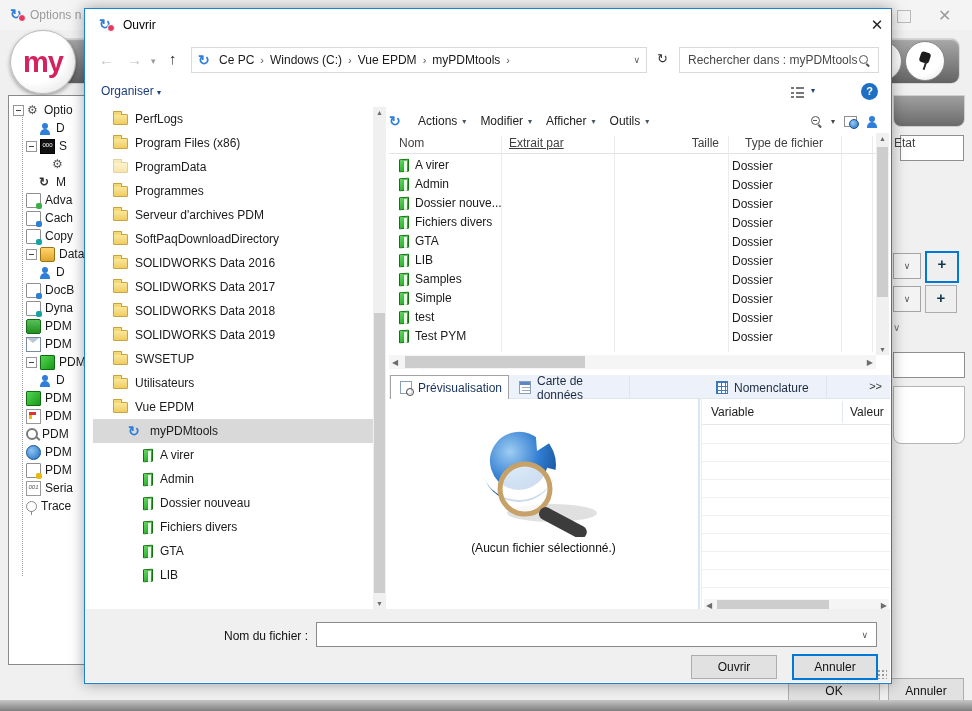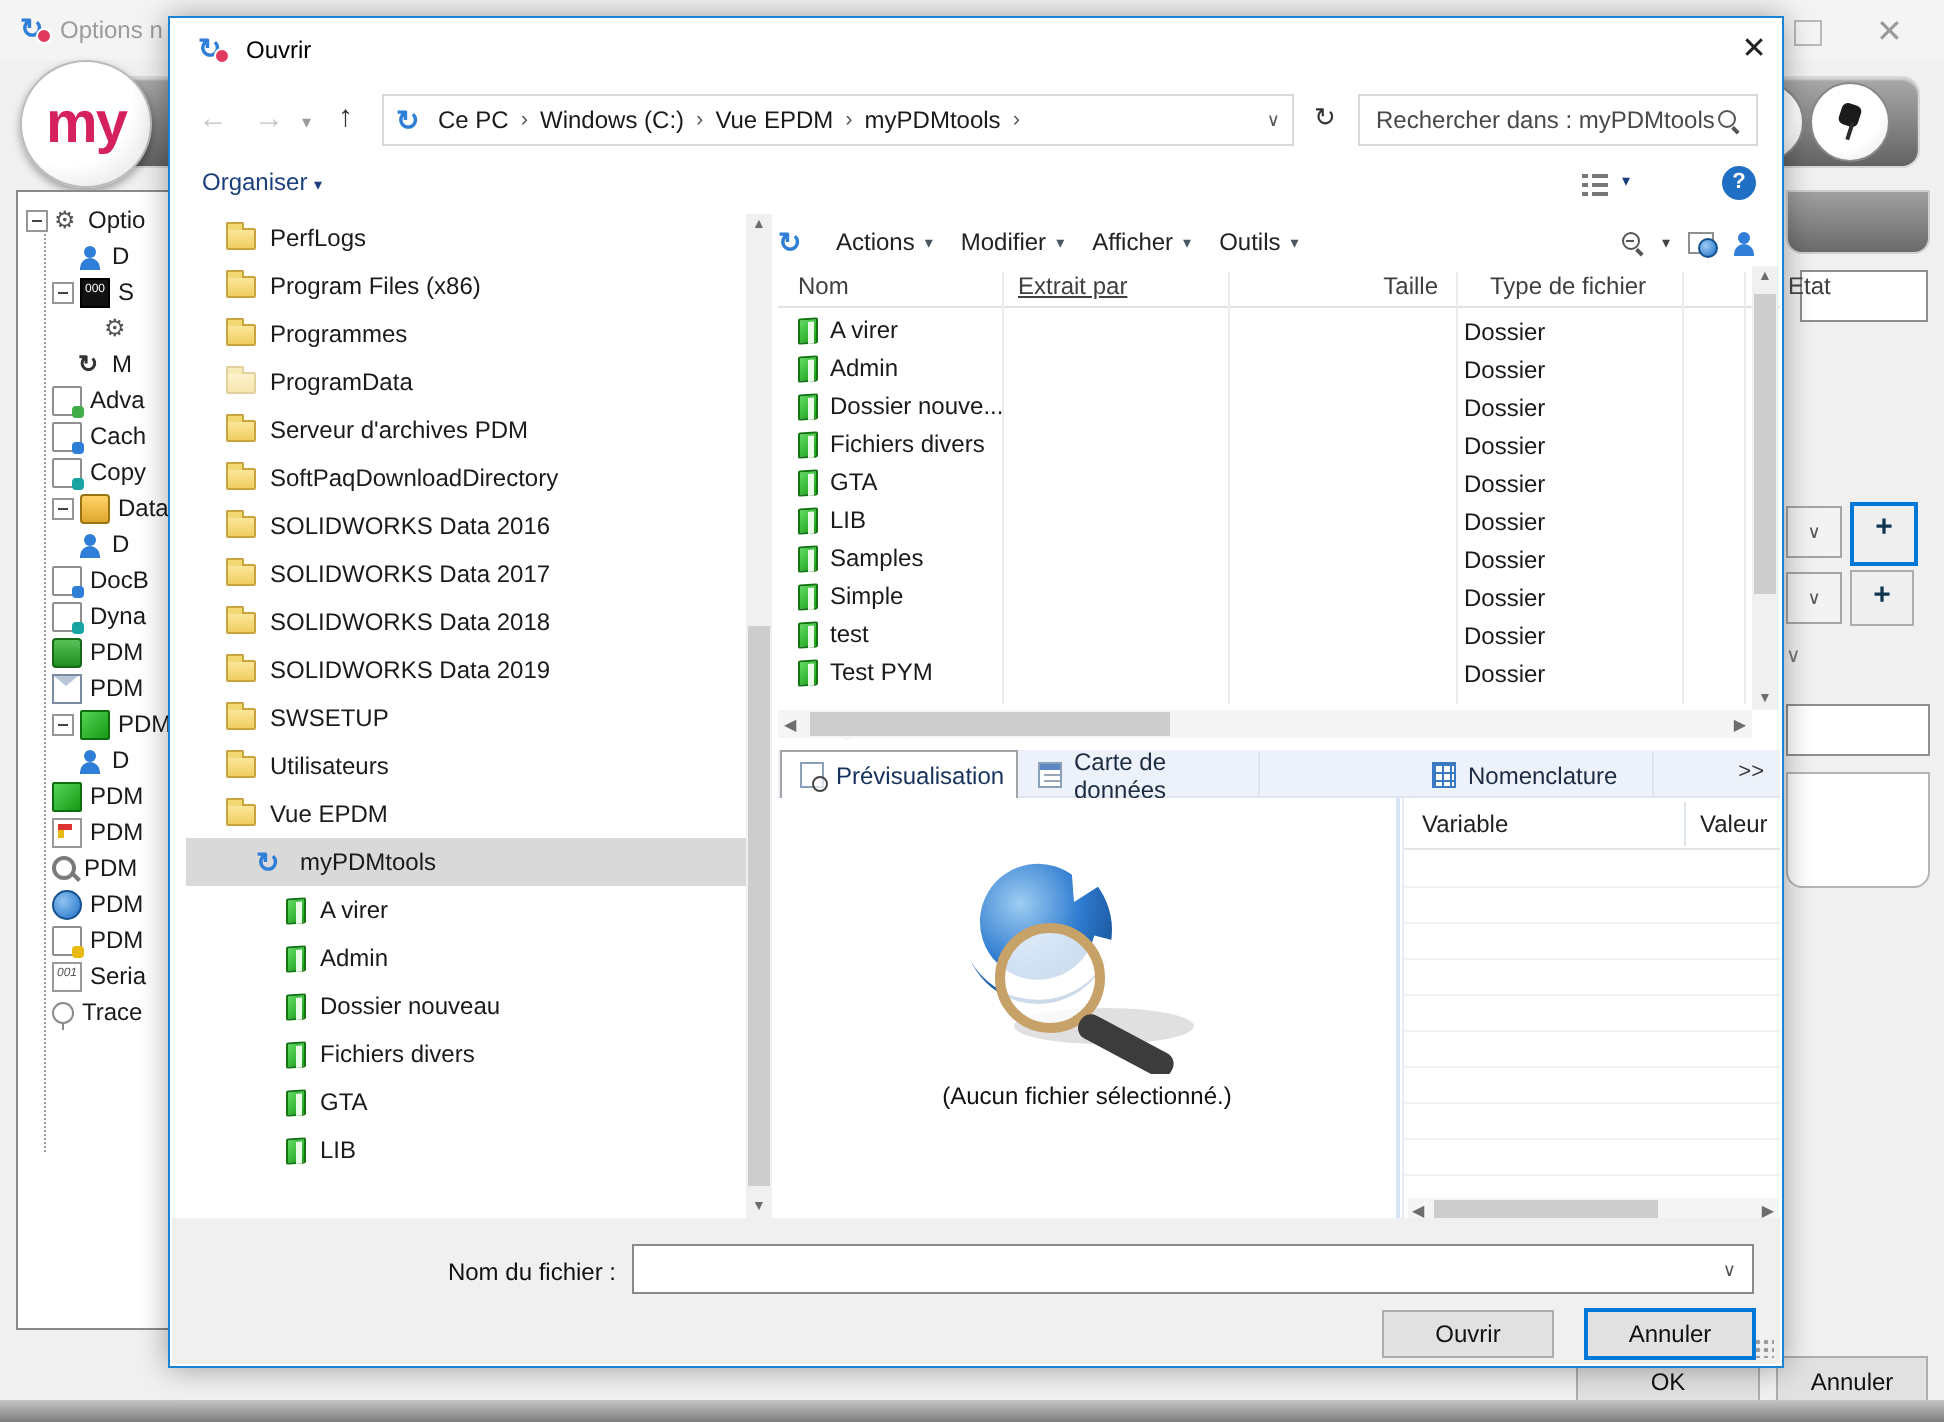--- a/index.html
+++ b/index.html
@@ -337,26 +337,26 @@
   <div class="din" id="dlg-tree">
       <div class="trow" style="padding-left: 20px;">
         <span class="i-folder-y"></span>
         <span class="lbl">PerfLogs</span>
       </div>
       <div class="trow" style="padding-left: 20px;">
         <span class="i-folder-y"></span>
         <span class="lbl">Program Files (x86)</span>
       </div>
       <div class="trow" style="padding-left: 20px;">
-        <span class="i-folder-y"></span>
-        <span class="lbl">Programmes</span>
-      </div>
-      <div class="trow" style="padding-left: 20px;">
         <span class="i-folder-y faded"></span>
         <span class="lbl">ProgramData</span>
+      </div>
+      <div class="trow" style="padding-left: 20px;">
+        <span class="i-folder-y"></span>
+        <span class="lbl">Programmes</span>
       </div>
       <div class="trow" style="padding-left: 20px;">
         <span class="i-folder-y"></span>
         <span class="lbl">Serveur d'archives PDM</span>
       </div>
       <div class="trow" style="padding-left: 20px;">
         <span class="i-folder-y"></span>
         <span class="lbl">SoftPaqDownloadDirectory</span>
       </div>
       <div class="trow" style="padding-left: 20px;">

